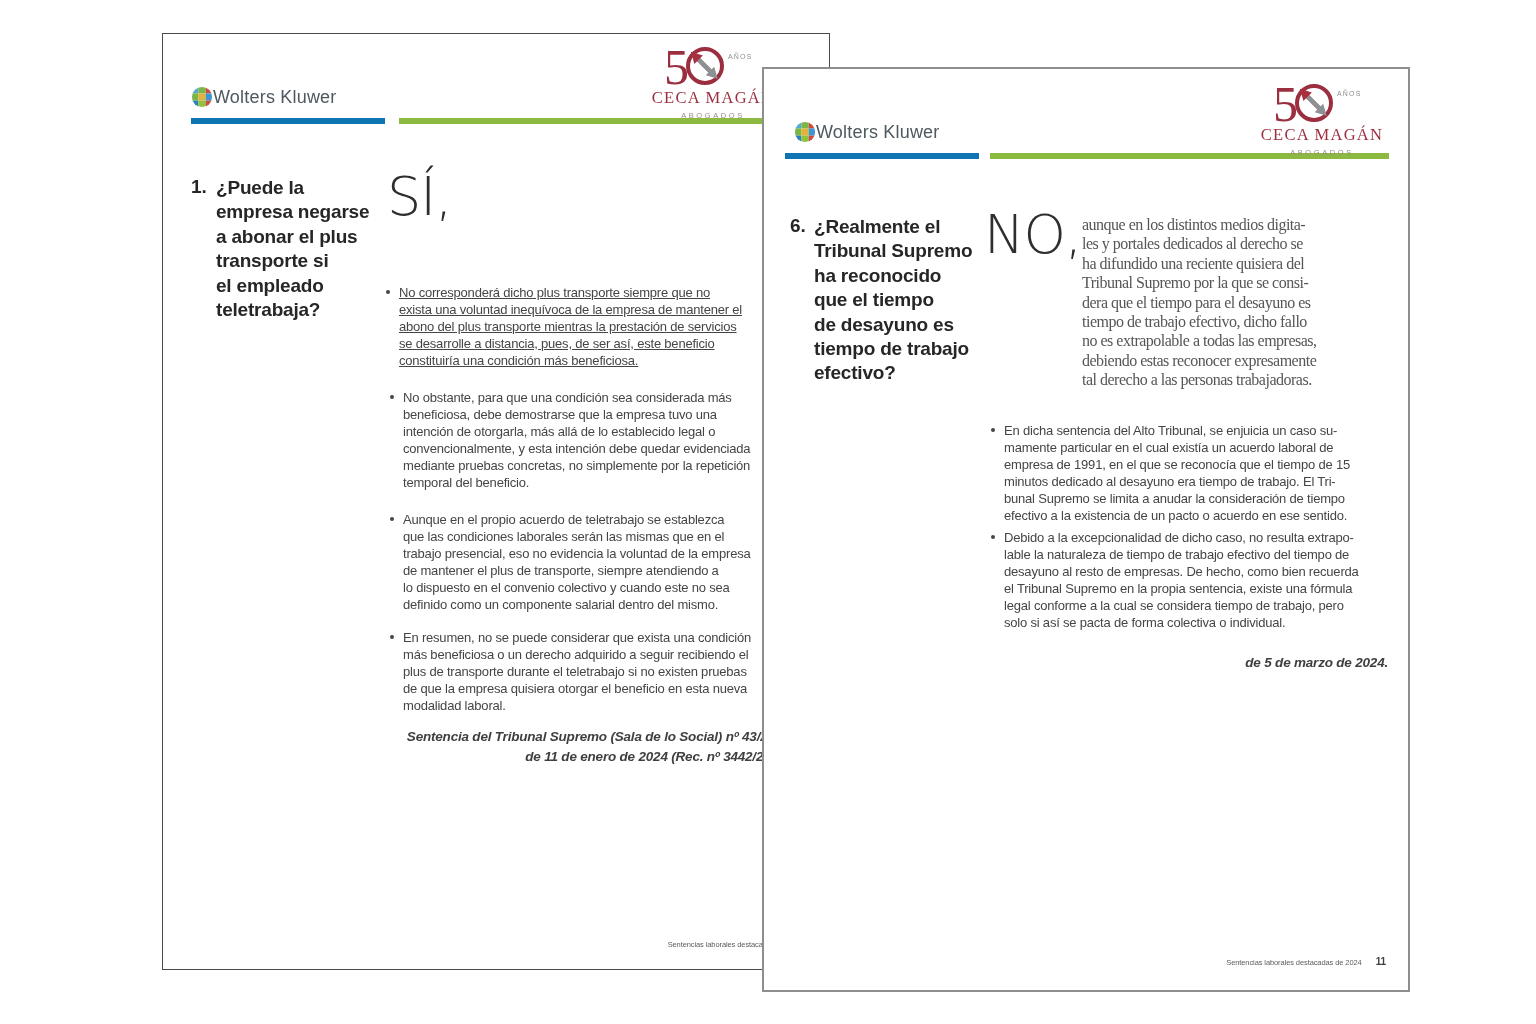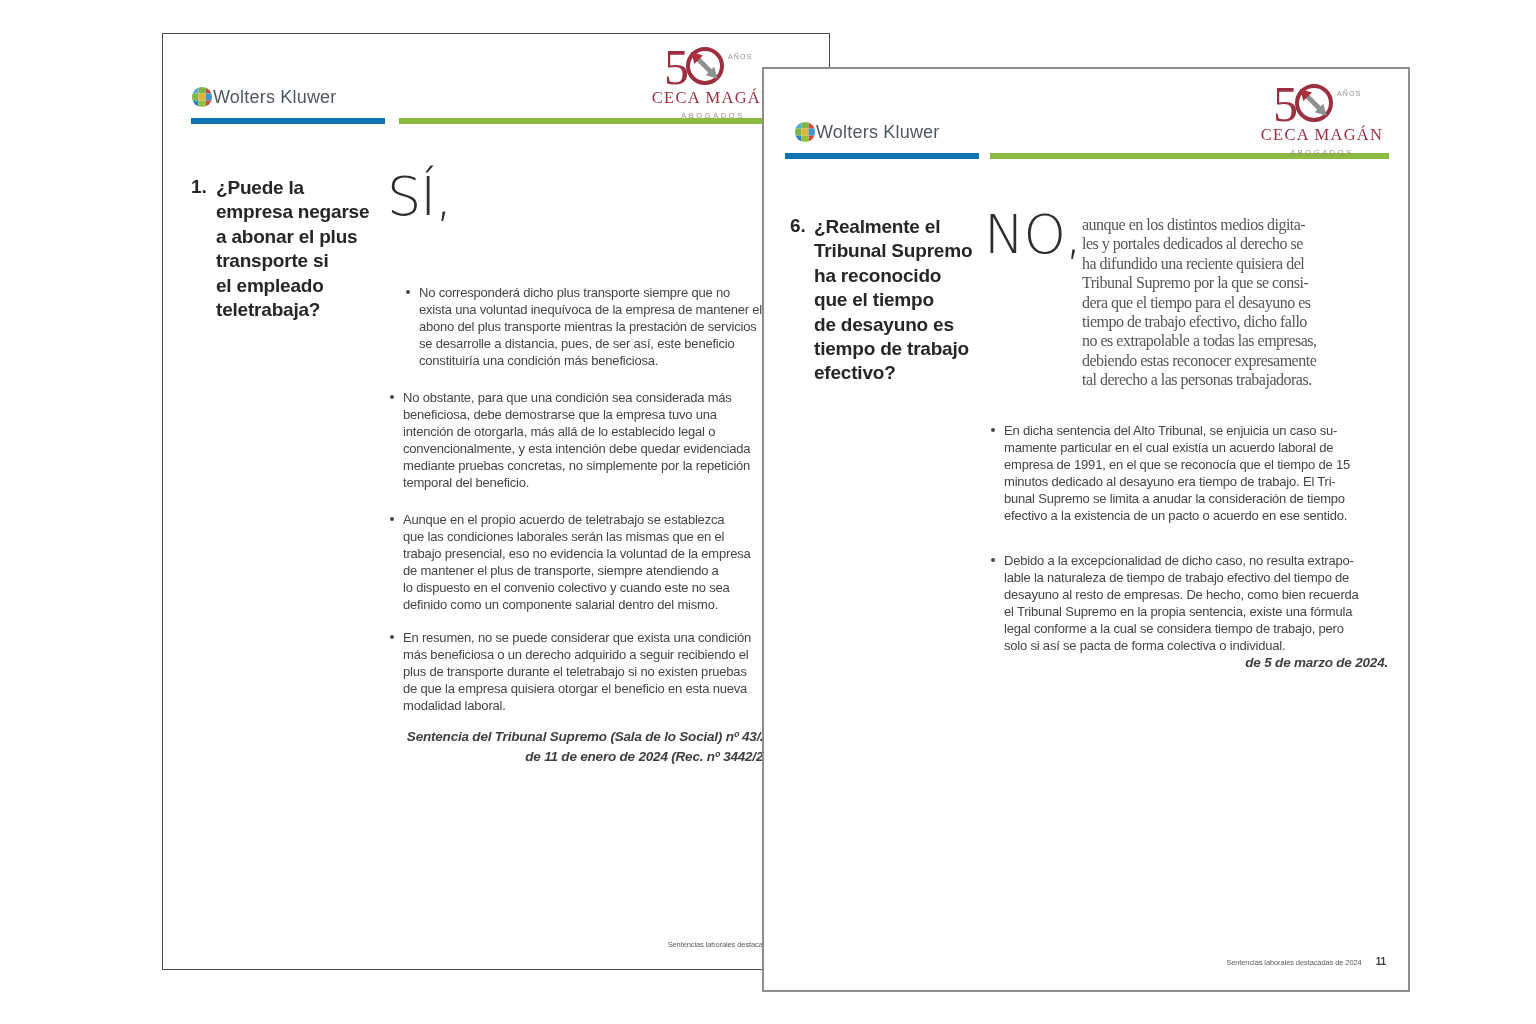--- a/index.html
+++ b/index.html
@@ -96,21 +96,21 @@
       <div class="tline">empresa negarse</div>
       <div class="tline">a abonar el plus</div>
       <div class="tline">transporte si</div>
       <div class="tline">el empleado</div>
       <div class="tline">teletrabaja?</div>
     </div>
 
   <div class="verdict" style="left:224px; top:131px;">SÍ,</div>
 
 
-  <div class="bullet" style="left:256px; top:250px;">
+  <div class="bullet" style="left:236px; top:250px;text-decoration:underline;">
     <span class="dot"></span>
     <div>
         <div class="tline">No corresponderá dicho plus transporte siempre que no</div>
         <div class="tline">exista una voluntad inequívoca de la empresa de mantener el</div>
         <div class="tline">abono del plus transporte mientras la prestación de servicios</div>
         <div class="tline">se desarrolle a distancia, pues, de ser así, este beneficio</div>
         <div class="tline">constituiría una condición más beneficiosa.</div>
       </div>
   </div>
   <div class="bullet" style="left:240px; top:477px;">
@@ -230,21 +230,21 @@
     <span class="dot"></span>
     <div>
         <div class="tline">En dicha sentencia del Alto Tribunal, se enjuicia un caso su-</div>
         <div class="tline">mamente particular en el cual existía un acuerdo laboral de</div>
         <div class="tline">empresa de 1991, en el que se reconocía que el tiempo de 15</div>
         <div class="tline">minutos dedicado al desayuno era tiempo de trabajo. El Tri-</div>
         <div class="tline">bunal Supremo se limita a anudar la consideración de tiempo</div>
         <div class="tline">efectivo a la existencia de un pacto o acuerdo en ese sentido.</div>
       </div>
   </div>
-  <div class="bullet" style="left:240px; top:483px;">
+  <div class="bullet" style="left:240px; top:460px;">
     <span class="dot"></span>
     <div>
         <div class="tline">Debido a la excepcionalidad de dicho caso, no resulta extrapo-</div>
         <div class="tline">lable la naturaleza de tiempo de trabajo efectivo del tiempo de</div>
         <div class="tline">desayuno al resto de empresas. De hecho, como bien recuerda</div>
         <div class="tline">el Tribunal Supremo en la propia sentencia, existe una fórmula</div>
         <div class="tline">legal conforme a la cual se considera tiempo de trabajo, pero</div>
         <div class="tline">solo si así se pacta de forma colectiva o individual.</div>
       </div>
   </div>

